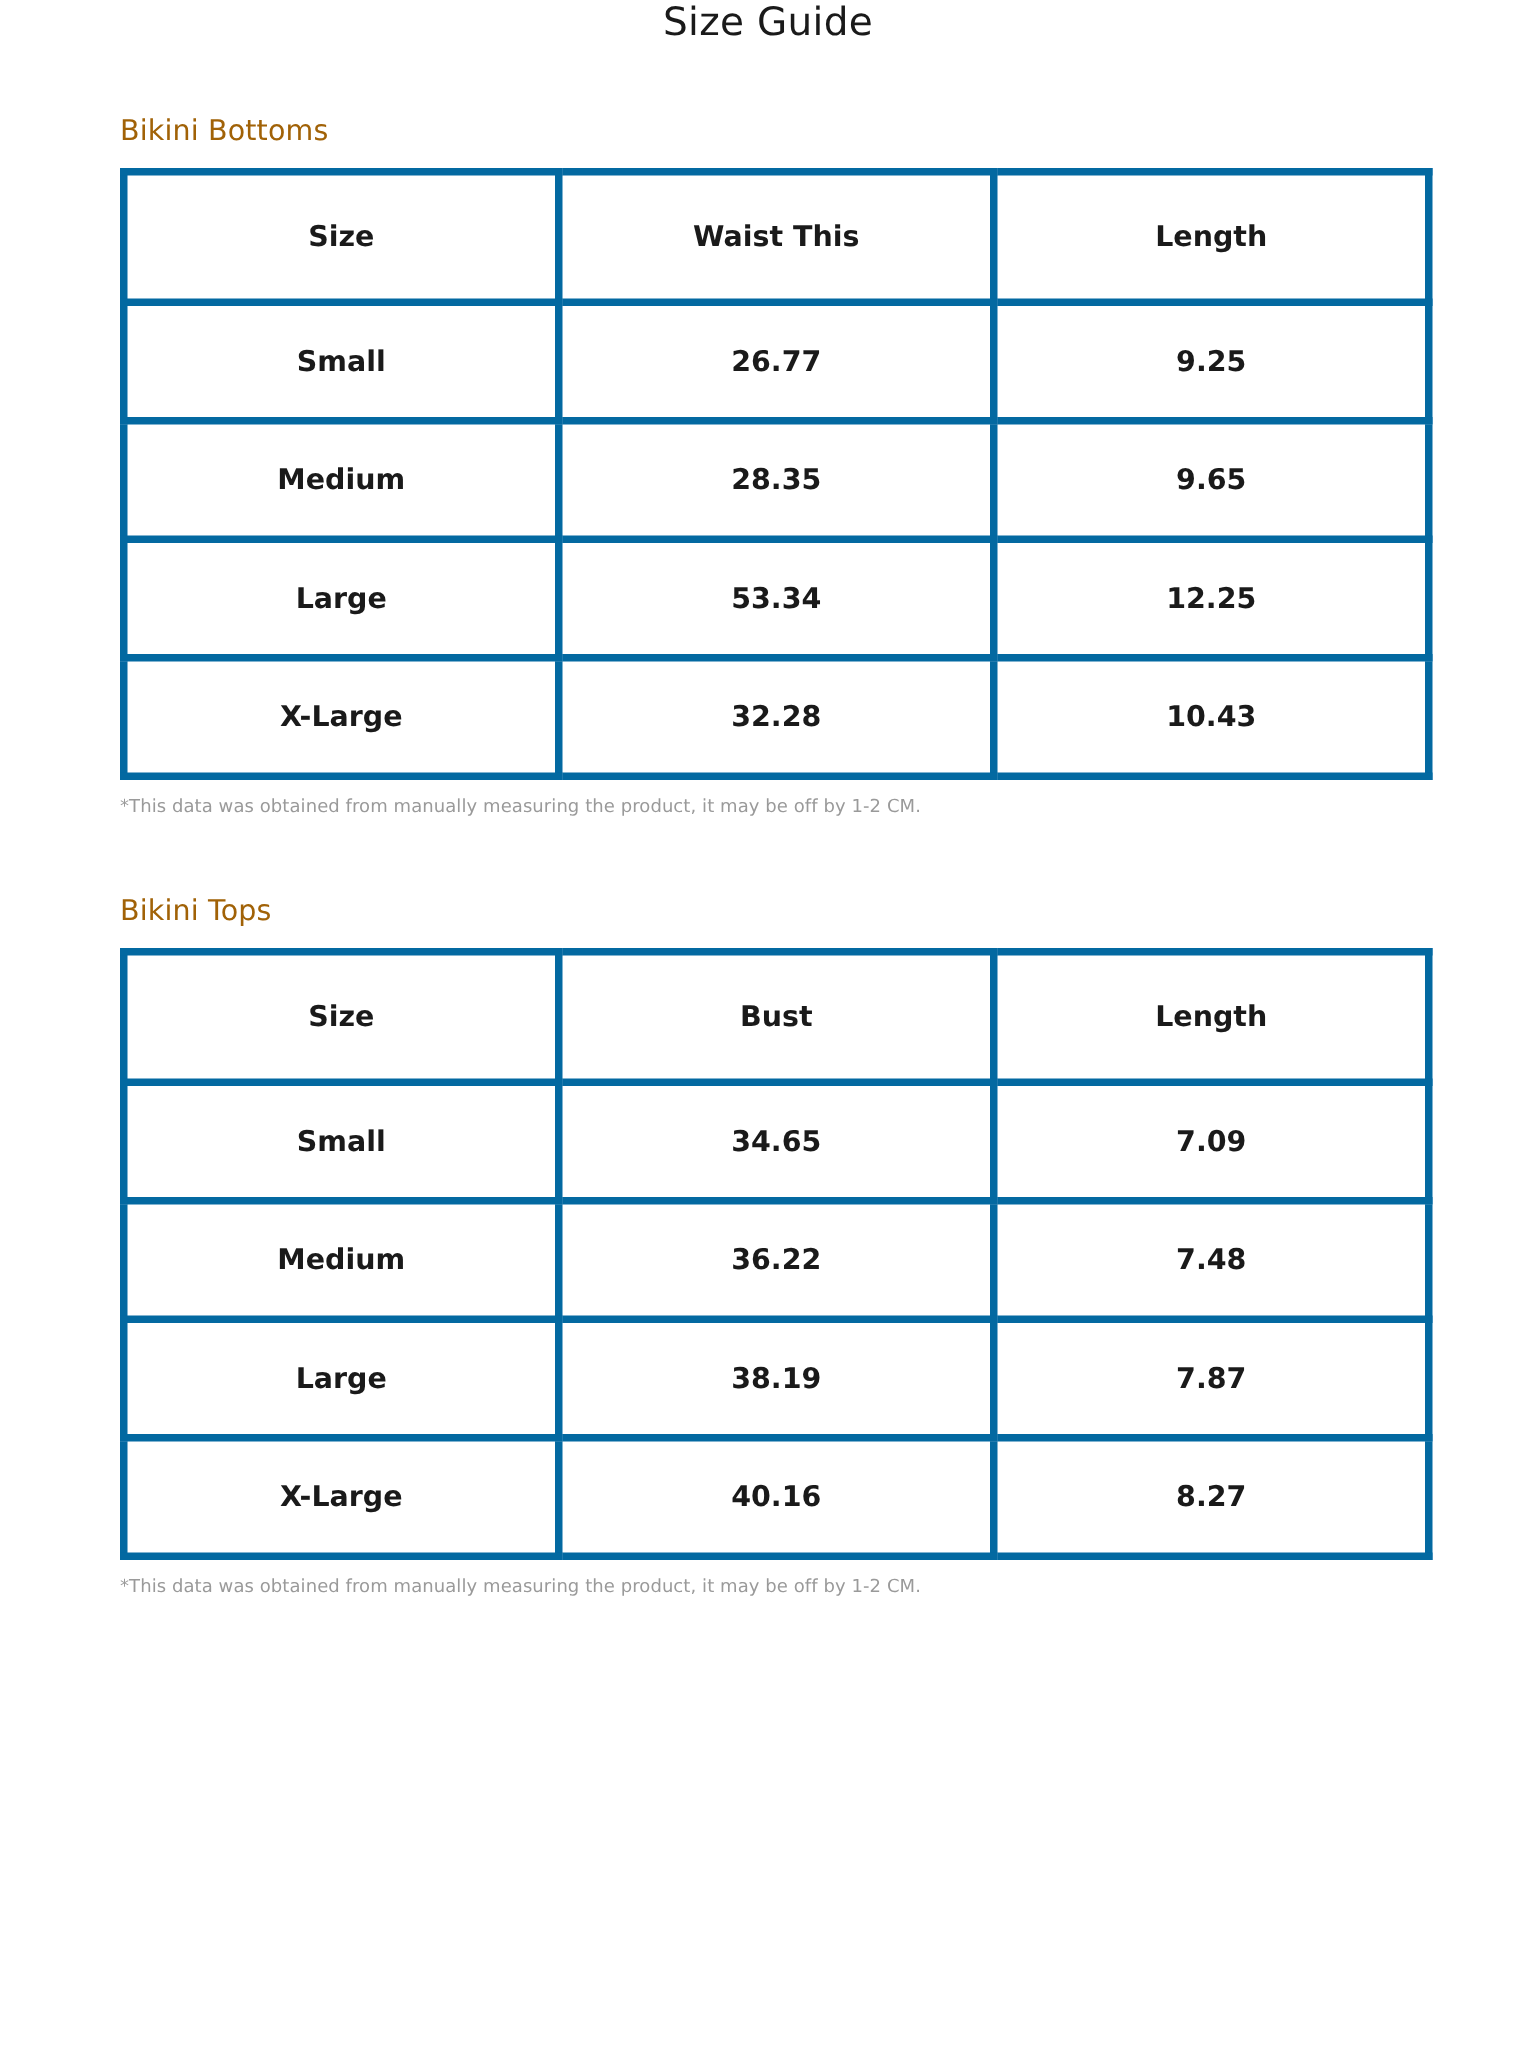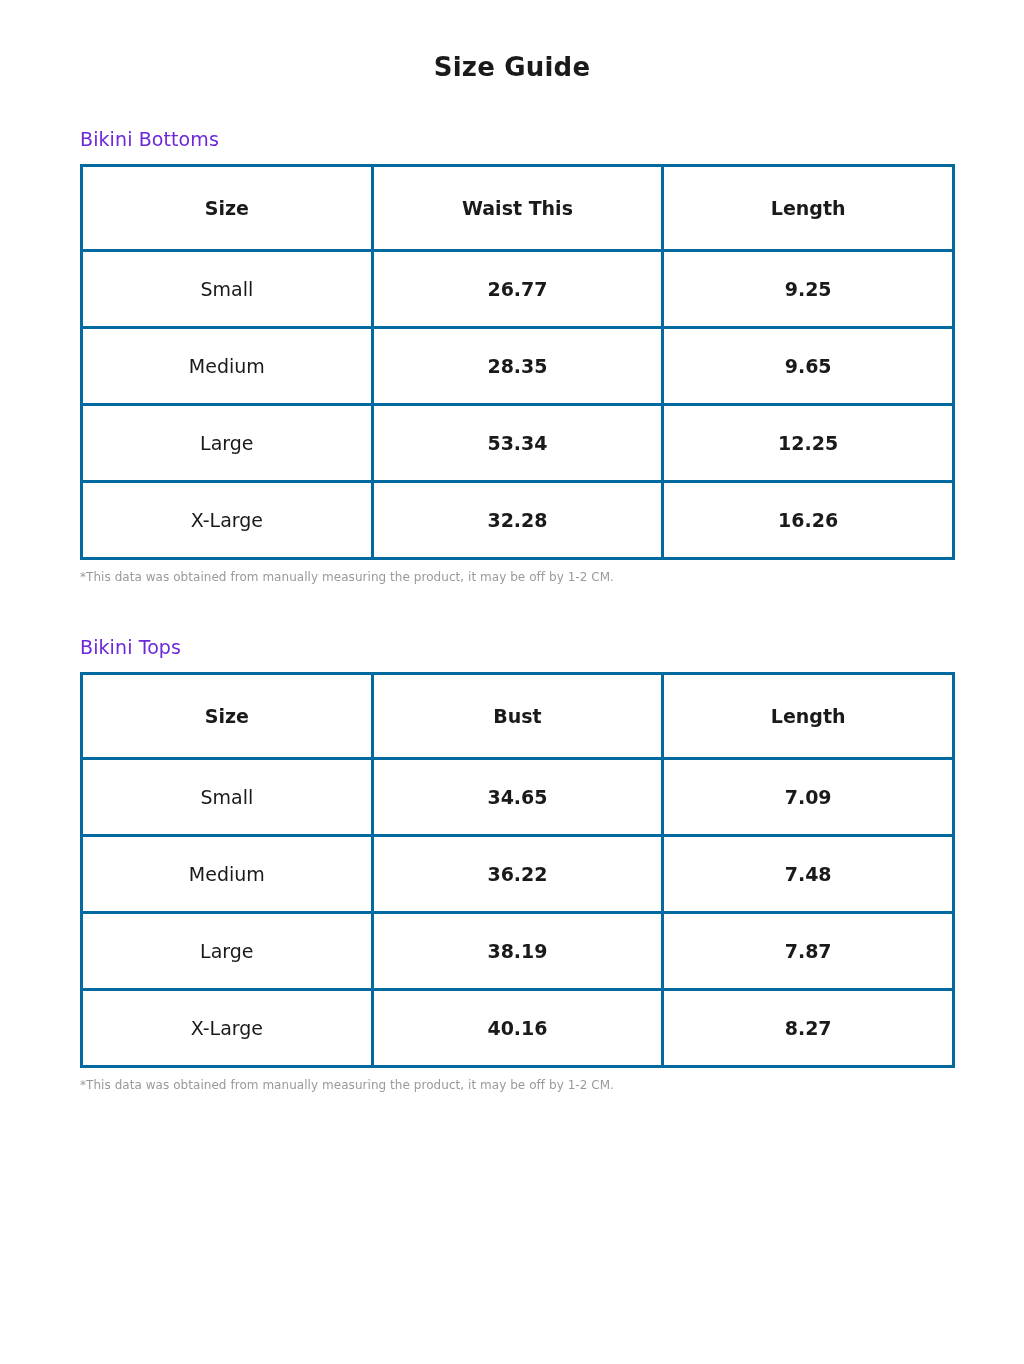--- a/index.html
+++ b/index.html
@@ -17,72 +17,71 @@
   .page {
     width: 1024px;
     height: 1364px;
     box-sizing: border-box;
     position: relative;
     background: #ffffff;
   }
   .page-title {
     text-align: center;
     font-size: 26px;
-    font-weight: bold;
+    font-weight: normal;
     color: #1a1a1a;
     letter-spacing: 0.2px;
-    padding-top: 52px;
     margin: 0;
   }
   .content {
     padding: 0 80px 0 80px;
     margin-top: 46px;
   }
   .section {
     margin-bottom: 30px;
   }
   .section-heading {
     font-size: 19px;
     font-weight: normal;
-    color: #6d28d9;
+    color: #a16207;
     margin: 0 0 14px 0;
     letter-spacing: 0.1px;
   }
   table.size-table {
     width: 875px;
     border-collapse: collapse;
     table-layout: fixed;
     background: #ffffff;
     border: 1px solid #e9e9e9;
   }
   table.size-table col {
     width: 33.3333%;
   }
   table.size-table th,
   table.size-table td {
-    border: 3px solid #0369a1;
+    border: 5px solid #0369a1;
     text-align: center;
     vertical-align: middle;
     background: #ffffff;
     padding: 14px;
   }
   table.size-table th {
     height: 54px;
     font-size: 19px;
     font-weight: bold;
     color: #1a1a1a;
   }
   table.size-table td {
     height: 46px;
     font-size: 19px;
     font-weight: bold;
     color: #1a1a1a;
   }
   table.size-table td.size-cell {
-    font-weight: normal;
+    font-weight: bold;
   }
   .footnote {
     font-size: 12px;
     color: #9a9a9a;
     margin: 10px 0 0 0;
     letter-spacing: 0.05px;
     font-weight: normal;
   }
   .spacer-gap {
     height: 22px;
@@ -125,21 +124,21 @@
             <td>9.65</td>
           </tr>
           <tr>
             <td class="size-cell">Large</td>
             <td>53.34</td>
             <td>12.25</td>
           </tr>
           <tr>
             <td class="size-cell">X-Large</td>
             <td>32.28</td>
-            <td>16.26</td>
+            <td>10.43</td>
           </tr>
         </tbody>
       </table>
 
       <p class="footnote">*This data was obtained from manually measuring the product, it may be off by 1-2 CM.</p>
     </div>
 
     <div class="spacer-gap"></div>
 
     <div class="section">

